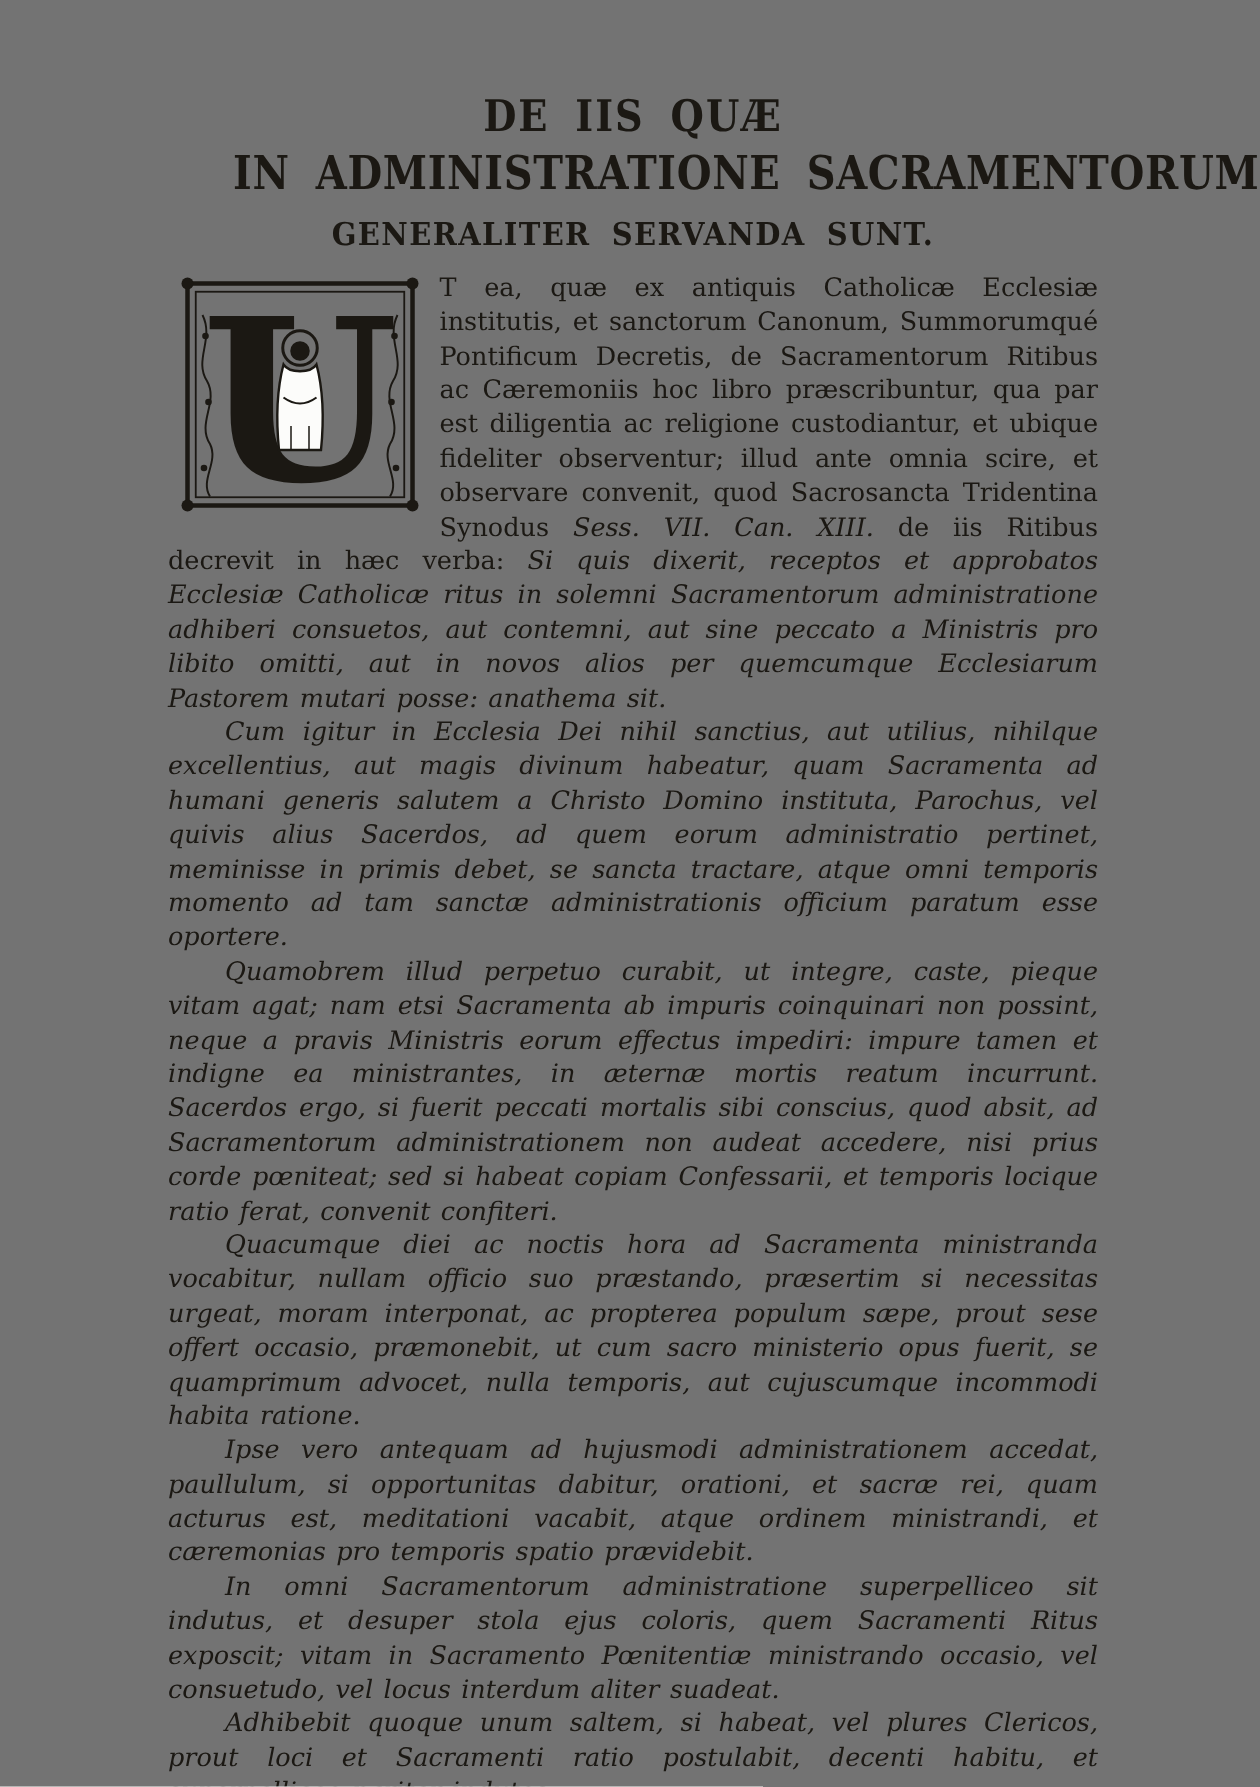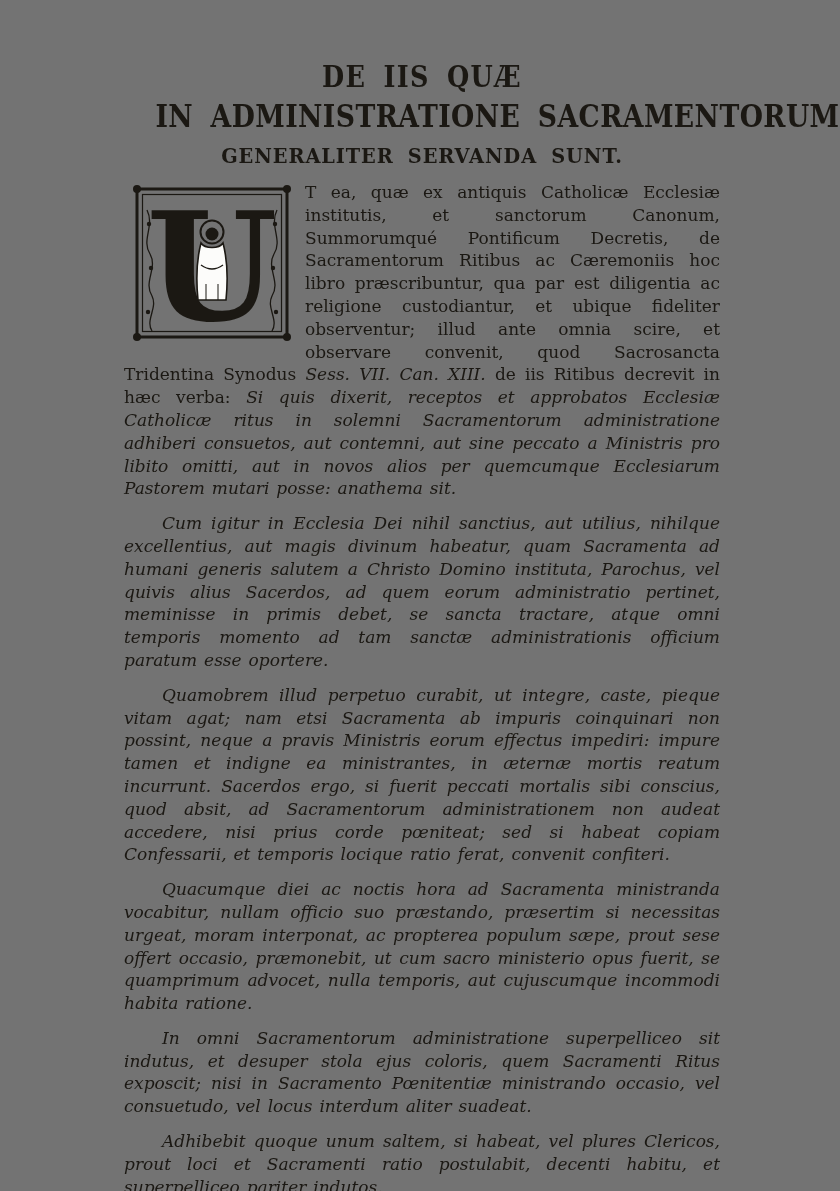--- a/index.html
+++ b/index.html
@@ -57,21 +57,21 @@
     white-space: nowrap;
   }
   .body-text {
     margin-top: 13px;
     font-size: 17px;
     line-height: 22.8px;
     text-align: justify;
     word-spacing: 1.5px;
   }
   .para {
-    margin: 12px;
+    margin: 0;
   }
   .para.indent {
     text-indent: 38px;
     font-style: italic;
   }
   .dropcap-svg {
     float: left;
     width: 160px;
     height: 158px;
     margin: 3px 13px 1px 8px;
@@ -126,18 +126,19 @@
             <path d="M69,81 Q80,89 91,81" fill="none" stroke="#1b1813" stroke-width="1.4"></path>
             <path d="M74,116 L74,100 M86,116 L86,100" stroke="#1b1813" stroke-width="1"></path>
           </g>
         </svg>
         <span>T ea, quæ ex antiquis Catholicæ Ecclesiæ institutis, et sanctorum Canonum, Summorumqué Pontificum Decretis, de Sacramentorum Ritibus ac Cæremoniis hoc libro præscribuntur, qua par est diligentia ac religione custodiantur, et ubique fideliter observentur; illud ante omnia scire, et observare convenit, quod Sacrosancta Tridentina Synodus </span><span class="ital">Sess. VII. Can. XIII.</span><span> de iis Ritibus decrevit in hæc verba: </span><span class="ital">Si quis dixerit, receptos et approbatos Ecclesiæ Catholicæ ritus in solemni Sacramentorum administratione adhiberi consuetos, aut contemni, aut sine peccato a Ministris pro libito omitti, aut in novos alios per quemcumque Ecclesiarum Pastorem mutari posse: anathema sit.</span>
       </p>
 
       <p class="para indent">Cum igitur in Ecclesia Dei nihil sanctius, aut utilius, nihilque excellentius, aut magis divinum habeatur, quam Sacramenta ad humani generis salutem a Christo Domino instituta, Parochus, vel quivis alius Sacerdos, ad quem eorum administratio pertinet, meminisse in primis debet, se sancta tractare, atque omni temporis momento ad tam sanctæ administrationis officium paratum esse oportere.</p>
       <p class="para indent">Quamobrem illud perpetuo curabit, ut integre, caste, pieque vitam agat; nam etsi Sacramenta ab impuris coinquinari non possint, neque a pravis Ministris eorum effectus impediri: impure tamen et indigne ea ministrantes, in æternæ mortis reatum incurrunt. Sacerdos ergo, si fuerit peccati mortalis sibi conscius, quod absit, ad Sacramentorum administrationem non audeat accedere, nisi prius corde pœniteat; sed si habeat copiam Confessarii, et temporis locique ratio ferat, convenit confiteri.</p>
       <p class="para indent">Quacumque diei ac noctis hora ad Sacramenta ministranda vocabitur, nullam officio suo præstando, præsertim si necessitas urgeat, moram interponat, ac propterea populum sæpe, prout sese offert occasio, præmonebit, ut cum sacro ministerio opus fuerit, se quamprimum advocet, nulla temporis, aut cujuscumque incommodi habita ratione.</p>
-      <p class="para indent">In omni Sacramentorum administratione superpelliceo sit indutus, et desuper stola ejus coloris, quem Sacramenti Ritus exposcit; nisi in Sacramento Pœnitentiæ ministrando occasio, vel consuetudo, vel locus interdum aliter suadeat.</p>
+      <p class="para indent">Ipse vero antequam ad hujusmodi administrationem accedat, paullulum, si opportunitas dabitur, orationi, et sacræ rei, quam acturus est, meditationi vacabit, atque ordinem ministrandi, et cæremonias pro temporis spatio prævidebit.</p>
+      <p class="para indent">In omni Sacramentorum administratione superpelliceo sit indutus, et desuper stola ejus coloris, quem Sacramenti Ritus exposcit; vitam in Sacramento Pœnitentiæ ministrando occasio, vel consuetudo, vel locus interdum aliter suadeat.</p>
       <p class="para indent">Adhibebit quoque unum saltem, si habeat, vel plures Clericos, prout loci et Sacramenti ratio postulabit, decenti habitu, et superpelliceo pariter indutos.</p>
     </div>
 
   </div>
 </div>
 
 </body></html>

